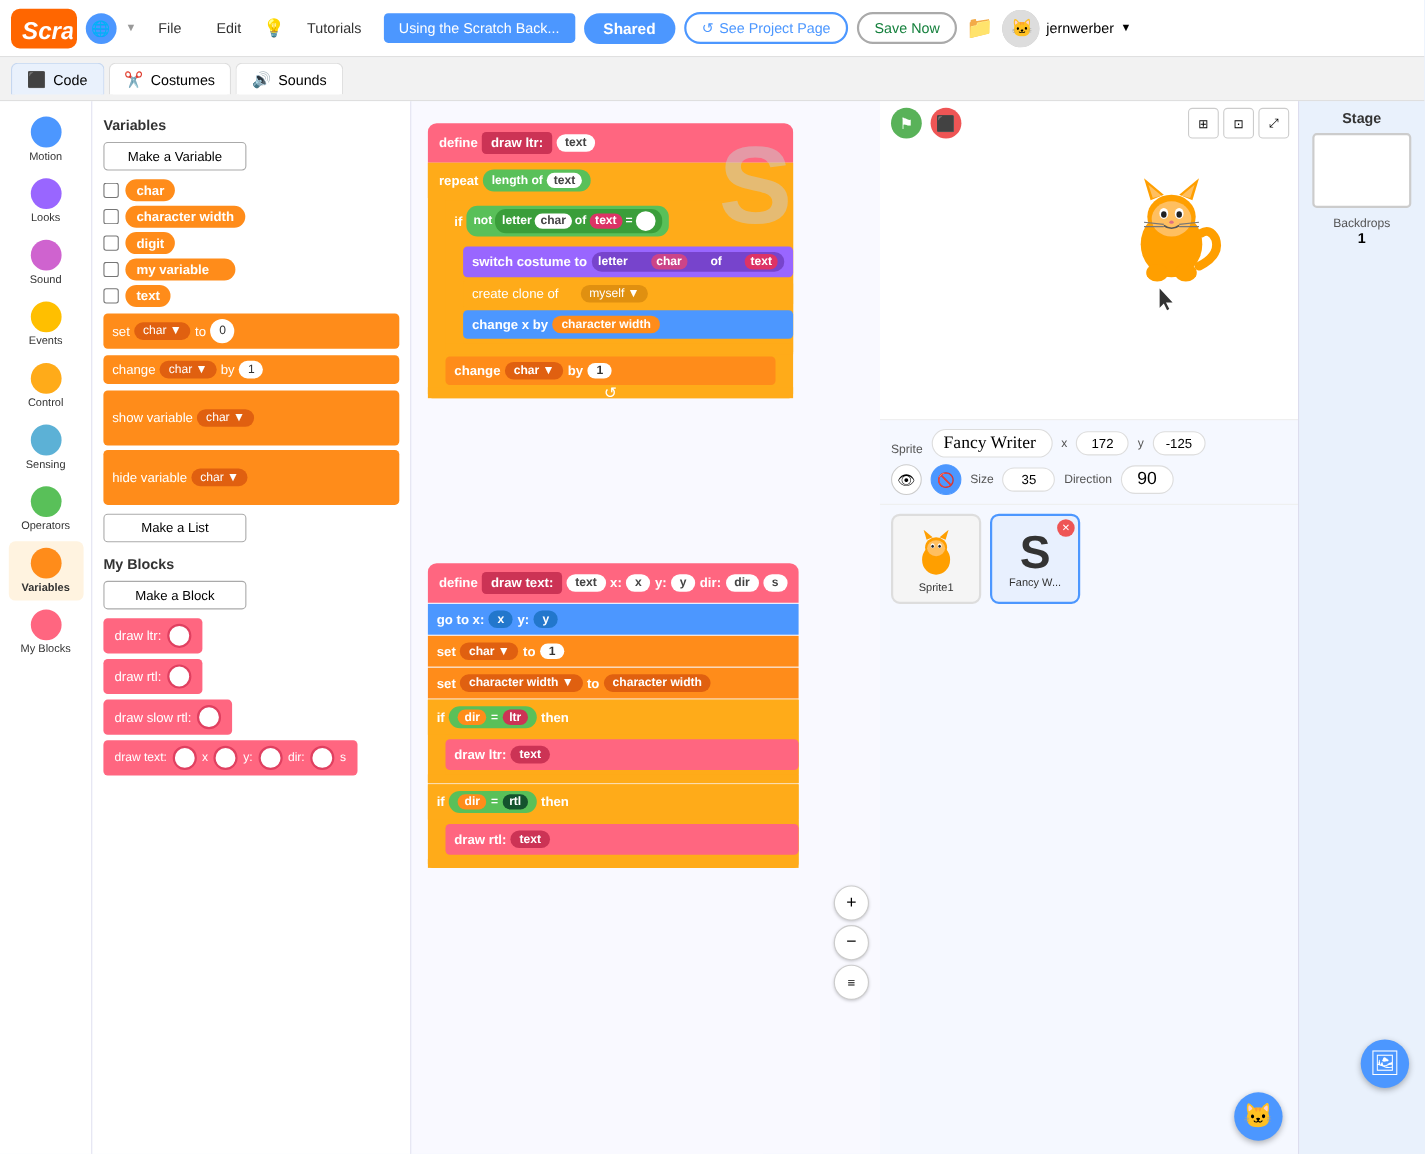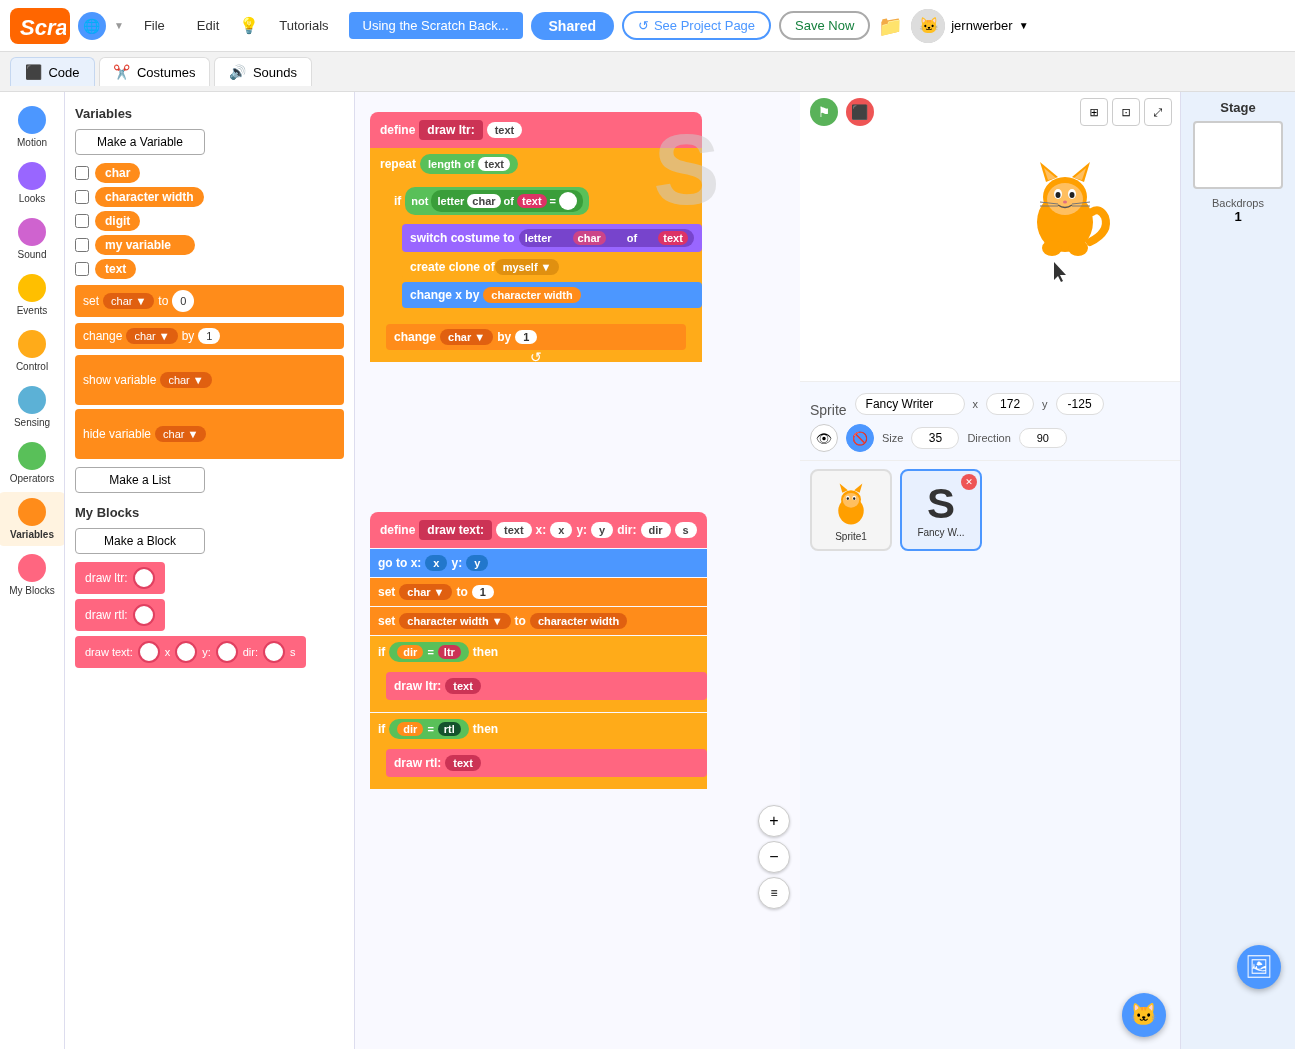--- a/index.html
+++ b/index.html
@@ -21,21 +21,21 @@
     
     .tabs-row { display: flex; align-items: center; background: #f2f2f2; border-bottom: 1px solid #ddd; height: 40px; padding: 0 10px; gap: 4px; }
     .tab { display: flex; align-items: center; gap: 6px; padding: 6px 14px; border-radius: 6px 6px 0 0; cursor: pointer; font-size: 13px; font-weight: 500; background: white; border: 1px solid #ddd; border-bottom: none; }
     .tab.active { background: #e9f1fc; border-color: #c5d7f0; }
     .tab-icon { font-size: 14px; }
 
     
     .main { display: flex; height: calc(1049px - 52px - 40px); }
 
     
-    .categories { width: 65px; background: #fff; border-right: 1px solid #dde; display: flex; flex-direction: column; align-items: center; padding: 8px 0; gap: 2px; overflow-y: auto; flex-shrink: 0; }
+    .categories { width: 84px; background: #fff; border-right: 1px solid #dde; display: flex; flex-direction: column; align-items: center; padding: 8px 0; gap: 2px; overflow-y: auto; flex-shrink: 0; }
     .cat-item { display: flex; flex-direction: column; align-items: center; gap: 3px; padding: 6px 4px; cursor: pointer; border-radius: 6px; width: 68px; }
     .cat-dot { width: 28px; height: 28px; border-radius: 50%; }
     .cat-label { font-size: 10px; color: #333; text-align: center; }
 
     
     .blocks-panel { width: 290px; background: #fff; border-right: 1px solid #dde; overflow-y: auto; padding: 10px; flex-shrink: 0; }
     .section-title { font-size: 13px; font-weight: 700; color: #333; margin-bottom: 8px; margin-top: 4px; }
     .make-var-btn { background: white; border: 1px solid #aaa; border-radius: 4px; padding: 5px 14px; font-size: 12px; cursor: pointer; margin-bottom: 8px; display: block; width: 130px; text-align: center; }
 
     .var-row { display: flex; align-items: center; gap: 6px; margin-bottom: 4px; }
@@ -220,20 +220,25 @@
       <button class="make-block-btn">Make a Block</button>
 
       <div class="myblock-row">
         <div class="myblock">
           draw ltr: <span class="oval-input"></span>
         </div>
       </div>
       <div class="myblock-row">
         <div class="myblock">
           draw rtl: <span class="oval-input"></span>
+        </div>
+      </div>
+      <div class="myblock-row">
+        <div class="myblock">
+          draw slow rtl: <span class="oval-input"></span>
         </div>
       </div>
       <div class="myblock-row">
         <div class="myblock" style="font-size:11px;">
           draw text: <span class="oval-input"></span>
           x <span class="oval-input"></span>
           y: <span class="oval-input"></span>
           dir: <span class="oval-input"></span>
           s
         </div>
@@ -282,21 +287,21 @@
               <div style="display:flex; align-items:center; gap:4px; background:#9966ff; padding:5px 8px; border-radius:4px; color:white; font-weight:700; font-size:12px; margin:2px 0;">
                 <span>switch costume to</span>
                 <span style="background:#7744cc; border-radius:10px; padding:2px 6px; display:flex; align-items:center; gap:21px; font-size:11px;">
                   letter
                   <span style="background:#cc4488; border-radius:10px; padding:1px 5px;">char</span>
                   of
                   <span style="background:#dd3366; border-radius:10px; padding:1px 5px;">text</span>
                 </span>
               </div>
 
-              <div style="display:flex; align-items:center; gap:0; background:#ffab19; padding:5px 8px; border-radius:4px; color:white; font-weight:700; font-size:12px; margin:2px 0;">
+              <div style="display:flex; align-items:center; gap:20px; background:#ffab19; padding:5px 8px; border-radius:4px; color:white; font-weight:400; font-size:12px; margin:2px 0;">
                 <span>create clone of</span>
                 <span style="background:#e09010; border-radius:10px; padding:2px 8px; display:flex; align-items:center; gap:3px; font-size:11px;">
                   myself <span>▼</span>
                 </span>
               </div>
 
               <div style="display:flex; align-items:center; gap:4px; background:#4c97ff; padding:5px 8px; border-radius:4px; color:white; font-weight:700; font-size:12px; margin:2px 0;">
                 <span>change x by</span>
                 <span style="background:#ff8c1a; border-radius:10px; padding:2px 8px; font-size:11px;">character width</span>
               </div>
@@ -455,34 +460,34 @@
 
       <div style="position:absolute; right:110px; top:170px;">
         <svg width="16" height="22" viewBox="0 0 16 22">
           <path d="M0,0 L0,18 L4,14 L7,20 L9,19 L6,13 L12,13 Z" fill="#333"></path>
         </svg>
       </div>
     </div>
 
     <div style="background:#f5f8ff; padding:8px 10px; border-bottom:1px solid #eee;">
       <div style="display:flex; align-items:center; gap:8px; flex-wrap:wrap;">
-        <span style="font-size:14px; color:#555;margin-top:12px;">Sprite</span>
-        <input type="text" value="Fancy Writer" style="border: 1px solid rgb(221, 221, 221); border-radius: 14px; padding: 3px 10px; font-size: 12px; width: 110px;">
+        <span style="font-size:11px; color:#555;margin-top:12px;">Sprite</span>
+        <input type="text" value="Fancy Writer" style="border: 1px solid rgb(221, 221, 221); border-radius: 14px; padding: 3px 10px; font-size: 16px; width: 110px; font-family: Liberation Serif, serif;">
         <span style="font-size:11px; color:#555;">x</span>
         <input type="text" value="172" style="border: 1px solid rgb(221, 221, 221); border-radius: 14px; padding: 3px 6px; font-size: 12px; width: 48px; text-align: center;">
         <span style="font-size:11px; color:#555;">y</span>
         <input type="text" value="-125" style="border: 1px solid rgb(221, 221, 221); border-radius: 14px; padding: 3px 6px; font-size: 12px; width: 48px; text-align: center;">
       </div>
       <div style="display:flex; align-items:center; gap:8px; flex-wrap:wrap; margin-top:6px;">
         <div style="width:28px; height:28px; border-radius:50%; border:1px solid #ccc; background:white; cursor:pointer; display:flex; align-items:center; justify-content:center; font-size:13px;">👁</div>
         <div style="width:28px; height:28px; border-radius:50%; border:1px solid #4c97ff; background:#4c97ff; color:white; cursor:pointer; display:flex; align-items:center; justify-content:center; font-size:13px;">🚫</div>
         <span style="font-size:11px; color:#555;">Size</span>
         <input type="text" value="35" style="border: 1px solid rgb(221, 221, 221); border-radius: 14px; padding: 3px 6px; font-size: 12px; width: 48px; text-align: center;">
         <span style="font-size:11px; color:#555;">Direction</span>
-        <input type="text" value="90" style="border: 1px solid rgb(221, 221, 221); border-radius: 14px; padding: 3px 6px; font-size: 11px; width: 48px; text-align: center;">
+        <input type="text" value="90" style="border: 1px solid rgb(221, 221, 221); border-radius: 14px; padding: 3px 6px; font-size: 16px; width: 48px; text-align: center;">
       </div>
     </div>
 
     <div style="display:flex; gap:8px; padding:8px 10px; background:#f5f8ff; flex:1; align-items:flex-start; position:relative;">
 
       <div style="width:82px; height:82px; border:2px solid #ddd; border-radius:8px; background:#f5f5f5; display:flex; flex-direction:column; align-items:center; justify-content:center; cursor:pointer;">
         <svg width="50" height="50" viewBox="0 0 110 110">
           <ellipse cx="55" cy="70" rx="28" ry="30" fill="#ff9f00"></ellipse>
           <ellipse cx="55" cy="45" rx="22" ry="20" fill="#ff9f00"></ellipse>
           <polygon points="36,30 30,10 48,25" fill="#ff9f00"></polygon>

